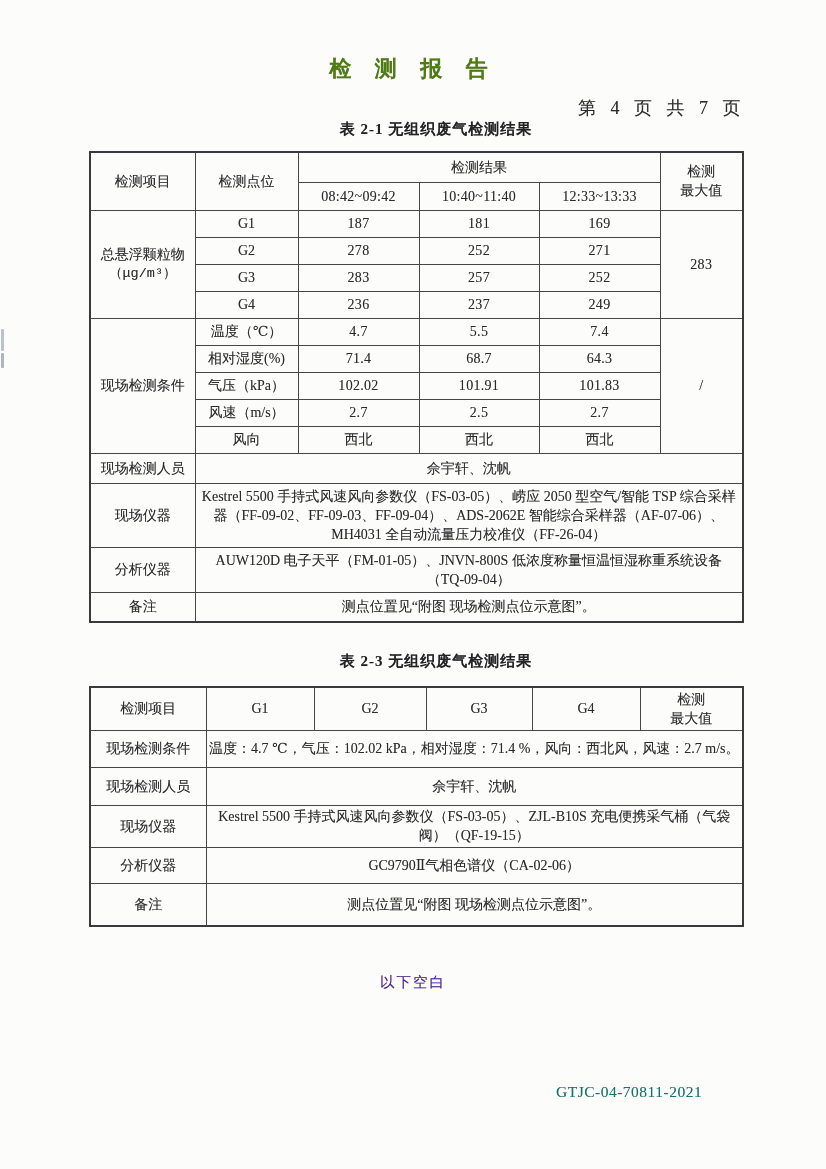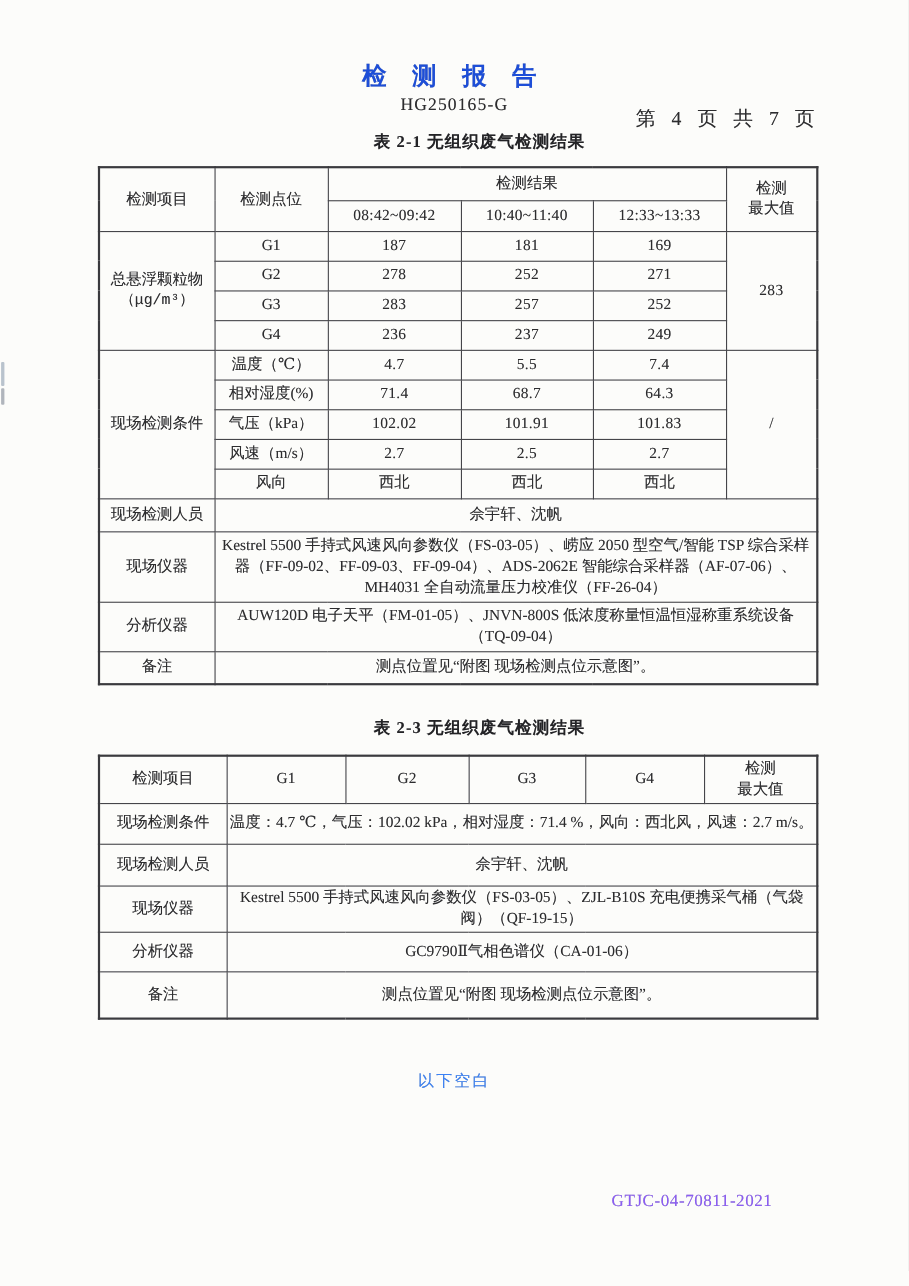--- a/index.html
+++ b/index.html
@@ -9,21 +9,21 @@
     margin:0 auto;
     background:#fcfcfa;
     font-family:"Liberation Serif","DejaVu Serif",serif;
     color:#2c2c2e;
     overflow:hidden;
   }
   .abs{position:absolute;}
   .doc-title{
     top:54px;left:0;width:100%;
     text-align:center;font-size:22px;font-weight:bold;
-    letter-spacing:9px;color:#1d4ed8;
+    letter-spacing:9px;color:#4d7c0f;
   }
   .report-no{
     top:87px;left:0;width:100%;
     text-align:center;font-size:16px;letter-spacing:1px;
   }
   .page-indicator{
     top:96px;left:578px;
     font-size:18px;letter-spacing:5px;
   }
   .table-caption{
@@ -50,36 +50,35 @@
   td.longtxt{text-align:left;padding:3px 9px;line-height:21.5px;font-size:14.5px;}
   .num{font-size:14.5px;letter-spacing:0.3px;}
   .unitline{font-size:13.5px;font-family:Liberation Mono, monospace;}
   .hdr{font-size:14px;margin-top:20px;}
   .slash{font-size:15px;}
   
   .edge-mark1{left:1px;top:329px;width:3px;height:22px;background:#8293a8;opacity:.55;border-radius:1px;}
   .edge-mark2{left:1px;top:353px;width:3px;height:15px;background:#556072;opacity:.45;border-radius:1px;}
   .below-blank{
     top:973px;left:0;width:100%;text-align:center;
-    font-size:14.5px;letter-spacing:2px;color:#3b82f6;
+    font-size:14.5px;letter-spacing:2px;color:#4c1d95;
   }
   .footer-code{
     top:1083px;left:556px;
-    font-size:15.5px;letter-spacing:0.5px;color:#8b5cf6;
+    font-size:15.5px;letter-spacing:0.5px;color:#0f766e;
   }
   
   .page *{text-shadow:0 0 0.5px rgba(40,40,45,0.35);}
 </style>
 </head>
 <body>
 
 <div class="page">
 
   <div class="abs doc-title">检 测 报 告</div>
-  <div class="abs report-no">HG250165-G</div>
   <div class="abs page-indicator">第 4 页 共 7 页</div>
 
   <div class="abs table-caption cap1">表 2-1 无组织废气检测结果</div>
 
   <table class="abs rpt t1">
     <colgroup>
       <col style="width:105px">
         <col style="width:103px">
         <col style="width:121px">
       <col style="width:120px">
@@ -211,21 +210,21 @@
     <tr style="height:38px">
       <td>现场检测人员</td>
       <td colspan="5" class="lefttxt">佘宇轩、沈帆</td>
     </tr>
     <tr style="height:42px">
       <td>现场仪器</td>
       <td colspan="5" class="longtxt">Kestrel 5500 手持式风速风向参数仪（FS-03-05）、ZJL-B10S 充电便携采气桶（气袋阀）（QF-19-15）</td>
     </tr>
     <tr style="height:36px">
       <td>分析仪器</td>
-      <td colspan="5" class="lefttxt">GC9790Ⅱ气相色谱仪（CA-01-06）</td>
+      <td colspan="5" class="lefttxt">GC9790Ⅱ气相色谱仪（CA-02-06）</td>
     </tr>
     <tr style="height:43px">
       <td>备注</td>
       <td colspan="5" class="lefttxt">测点位置见“附图 现场检测点位示意图”。</td>
     </tr>
   </tbody>
     </table>
 
   <div class="abs below-blank">以下空白</div>
   <div class="abs footer-code">GTJC-04-70811-2021</div>

